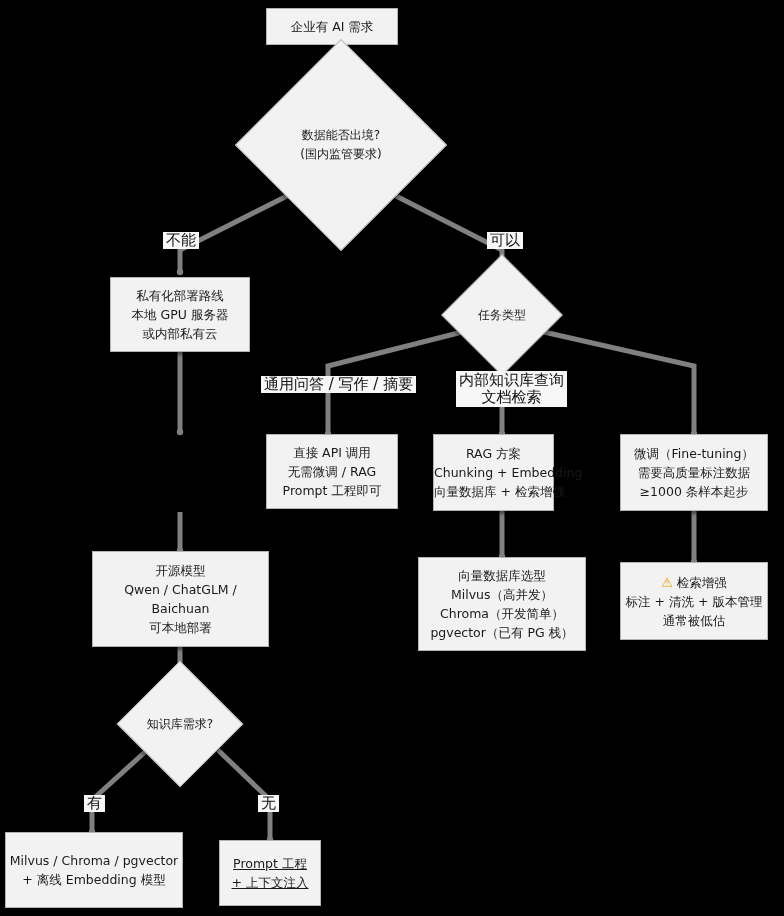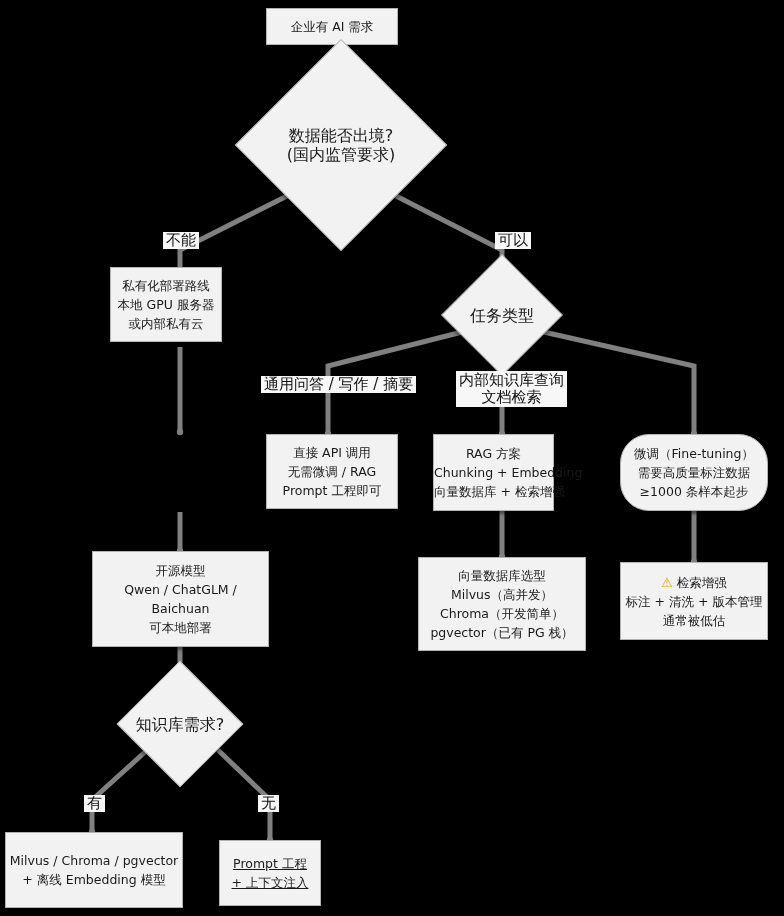--- a/index.html
+++ b/index.html
@@ -40,21 +40,21 @@
     position:absolute;left:0;top:0;width:100%;height:100%;
     background:#f2f2f2;
     border:1px solid #b3b3b3;
     box-sizing:border-box;
     transform:rotate(45deg);
     box-shadow:3px 3px 3px rgba(0,0,0,0.35);
   }
   .diamond .dlabel{
     position:relative;z-index:2;
     text-align:center;color:#1a1a1a;
-    font-size:16px;line-height:19px;
+    font-size:12px;line-height:19px;
     white-space:nowrap;
   }
 
   
   .edge-label{
     position:absolute;
     background:#f7f7f7;
     color:#111;
     font-size:15px;
     line-height:15px;
@@ -127,23 +127,23 @@
   <div class="diamond" style="left:266px;top:70px;width:150px;height:150px;">
     <div class="shape"></div>
     <div class="dlabel">
       <div>数据能否出境?</div>
       <div>(国内监管要求)</div>
     </div>
   </div>
 
   <div class="edge-label" style="left:163px;top:232px;">不能</div>
 
-  <div class="edge-label" style="left:487px;top:232px;margin-left:8px;">可以</div>
-
-  <div class="node" style="left:110px;top:267px;width:112px;height:75px;">
+  <div class="edge-label" style="left:487px;top:232px;">可以</div>
+
+  <div class="node" style="left:110px;top:277px;width:140px;height:75px;">
     <div class="lines">
       <div class="ln">私有化部署路线</div>
       <div class="ln">本地 GPU 服务器</div>
       <div class="ln">或内部私有云</div>
     </div>
   </div>
 
   <div class="diamond" style="left:459px;top:272px;width:86px;height:86px;">
     <div class="shape"></div>
     <div class="dlabel">
@@ -169,21 +169,21 @@
   </div>
 
   <div class="node" style="left:433px;top:434px;width:121px;height:77px;">
     <div class="lines">
       <div class="ln">RAG 方案</div>
       <div class="ln">Chunking + Embedding</div>
       <div class="ln">向量数据库 + 检索增强</div>
     </div>
   </div>
 
-  <div class="node" style="left:620px;top:434px;width:148px;height:77px;border-radius:29px;">
+  <div class="node" style="left:620px;top:434px;width:148px;height:77px;">
     <div class="lines">
       <div class="ln">微调（Fine-tuning）</div>
       <div class="ln">需要高质量标注数据</div>
       <div class="ln">≥1000 条样本起步</div>
     </div>
   </div>
 
   <div class="node" style="left:418px;top:557px;width:168px;height:94px;">
     <div class="lines">
       <div class="ln">向量数据库选型</div>

